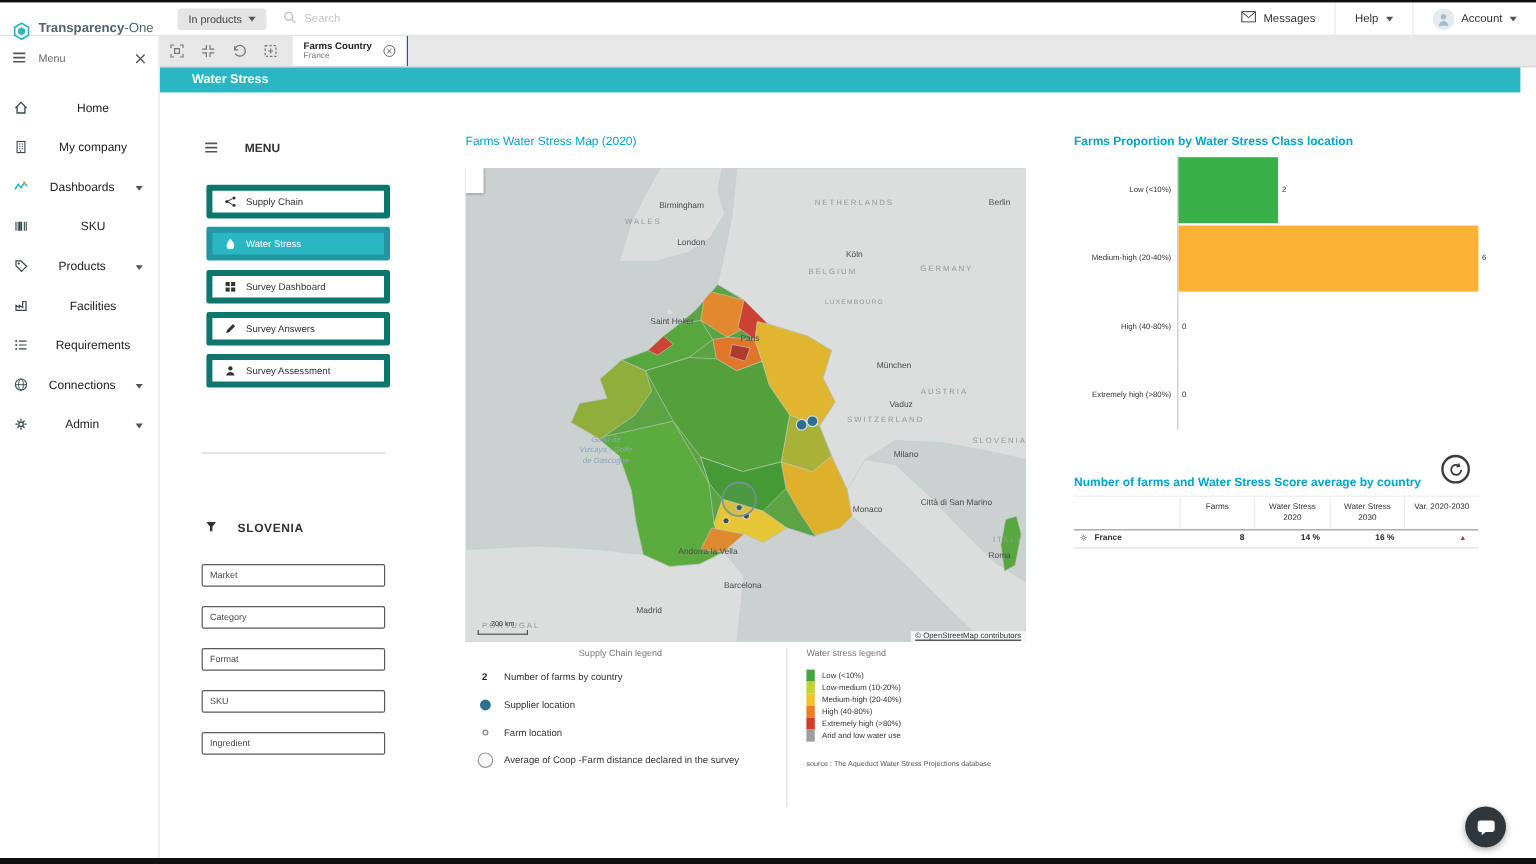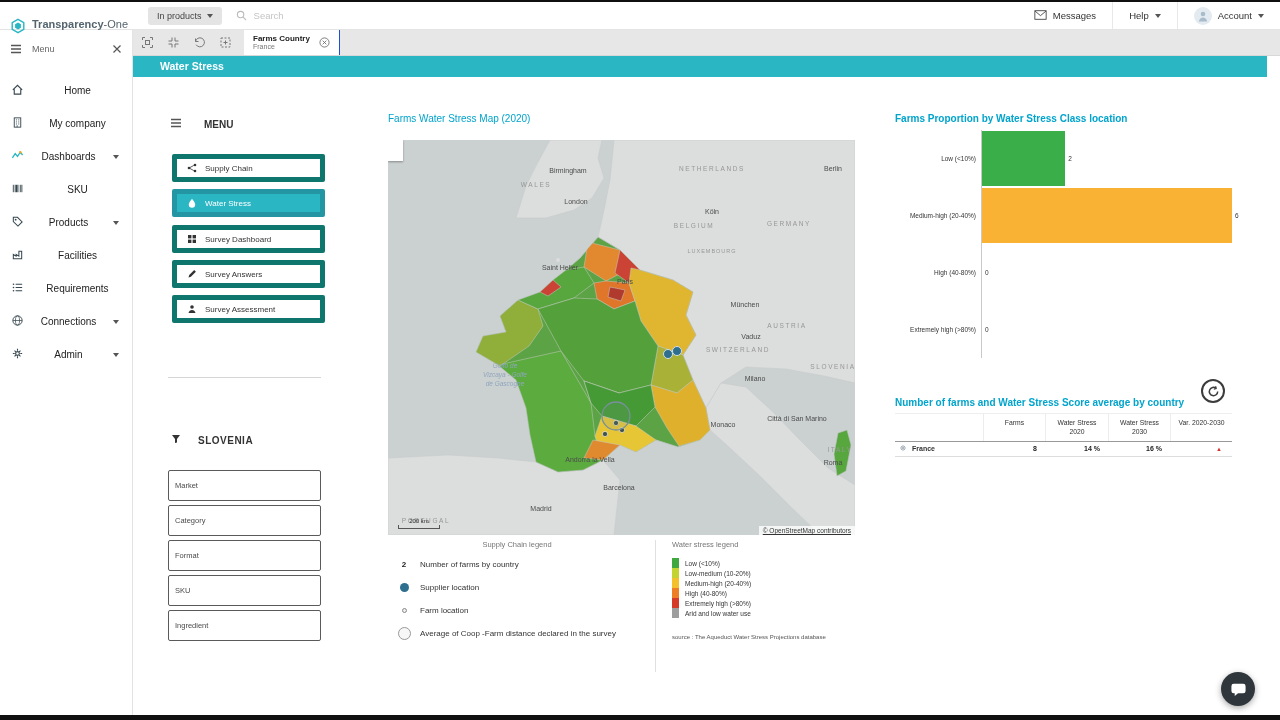--- a/index.html
+++ b/index.html
@@ -49,21 +49,21 @@
   
   .band { position:absolute; left:133px; top:56px; width:1134px; height:21px; background:#2bb6c4; color:#fff; font-size:10.5px; font-weight:bold; line-height:21px; padding-left:27px; z-index:5; }
 
   
   .pm-head { position:absolute; left:170px; top:118px; display:flex; align-items:center; gap:22px; font-size:10px; font-weight:bold; color:#333; }
   .menu-btn { position:absolute; left:156px; width:153px; height:28px; background:#fff; border:5px solid #0f766e; border-radius:2px; display:flex; align-items:center; gap:8px; padding:0 10px; font-size:8px; color:#333; cursor:pointer; font-family:inherit;margin-left:16px; }
   .menu-btn svg { width:10px; height:10px; flex-shrink:0; }
   .menu-btn.active { background:#2bb6c4; border-color:#2496a3; color:#fff; }
   .divider { position:absolute; left:168px; top:377px; width:153px; height:1px; background:#d5d5d5; }
   .filters-head { position:absolute; left:171px; top:434px; display:flex; align-items:center; gap:17px; font-size:10px; font-weight:bold; color:#333; letter-spacing:.5px; }
-  .filter-input { position:absolute; left:168px; width:153px; height:31px; border:1px solid #5a5a5a; border-radius:2px; font-size:7.5px; padding:0 6px; color:#333; background:#fff; font-family:inherit; }
+  .filter-input { position:absolute; left:168px; width:153px; height:19px; border:1px solid #5a5a5a; border-radius:2px; font-size:7.5px; padding:0 6px; color:#333; background:#fff; font-family:inherit; }
   .filter-input::placeholder { color:#4a4a4a; }
 
   
   .map-title { position:absolute; left:388px; top:113px; font-size:10px; font-weight:normal; color:#00a4cc; }
   .map-box { position:absolute; left:388px; top:140px; width:467px; height:395px; background:#cbd0d0; overflow:hidden; }
   .map-box svg.basemap { position:absolute; left:0; top:0; }
   .map-zoom { position:absolute; left:0; top:0; width:15px; height:21px; background:#fff; box-shadow:0 1px 2px rgba(0,0,0,.35); z-index:3; cursor:pointer; }
   .map-scale { position:absolute; left:10px; bottom:6px; z-index:3; font-size:6px; color:#333; text-align:center; }
   .scale-bar { width:42px; height:4px; border:1px solid #555; border-top:none; margin-top:1px; }
   .map-attrib { position:absolute; right:0; bottom:0; z-index:3; font-size:6.5px; color:#333; background:rgba(255,255,255,.78); padding:1px 4px; }

